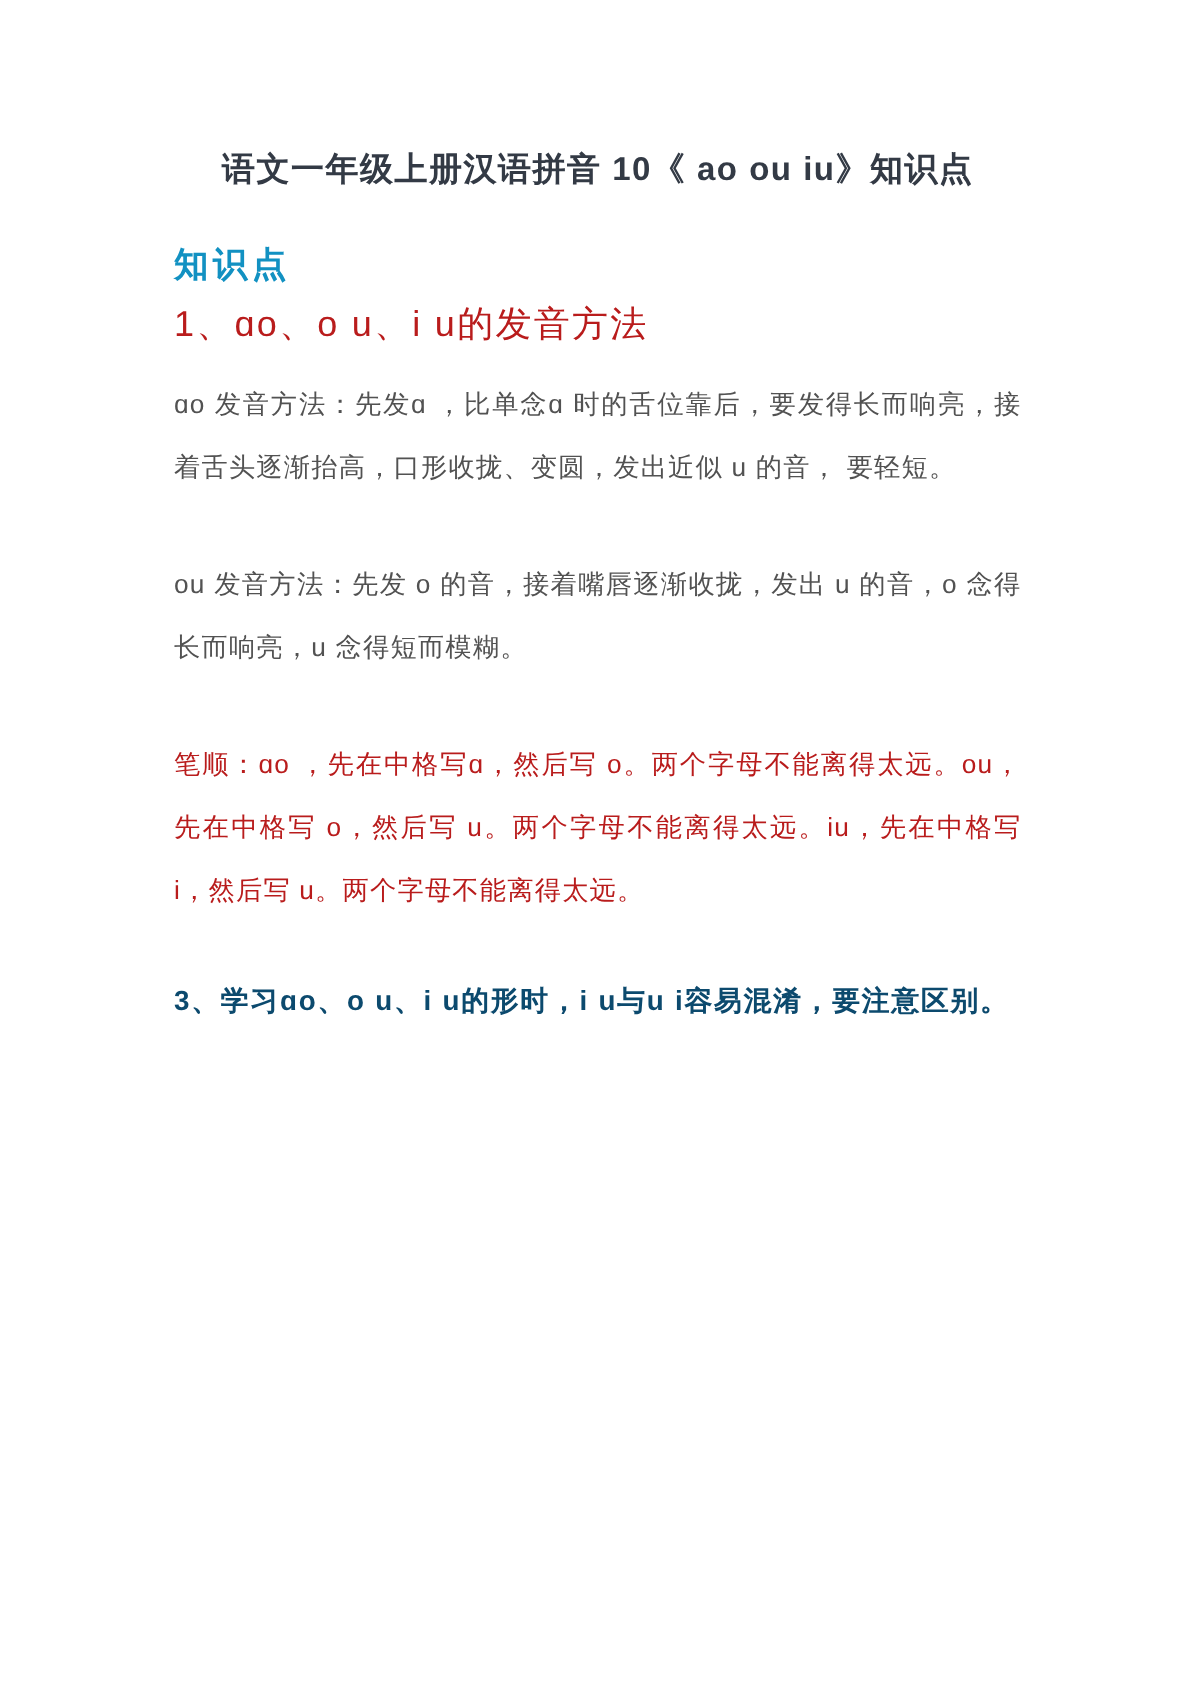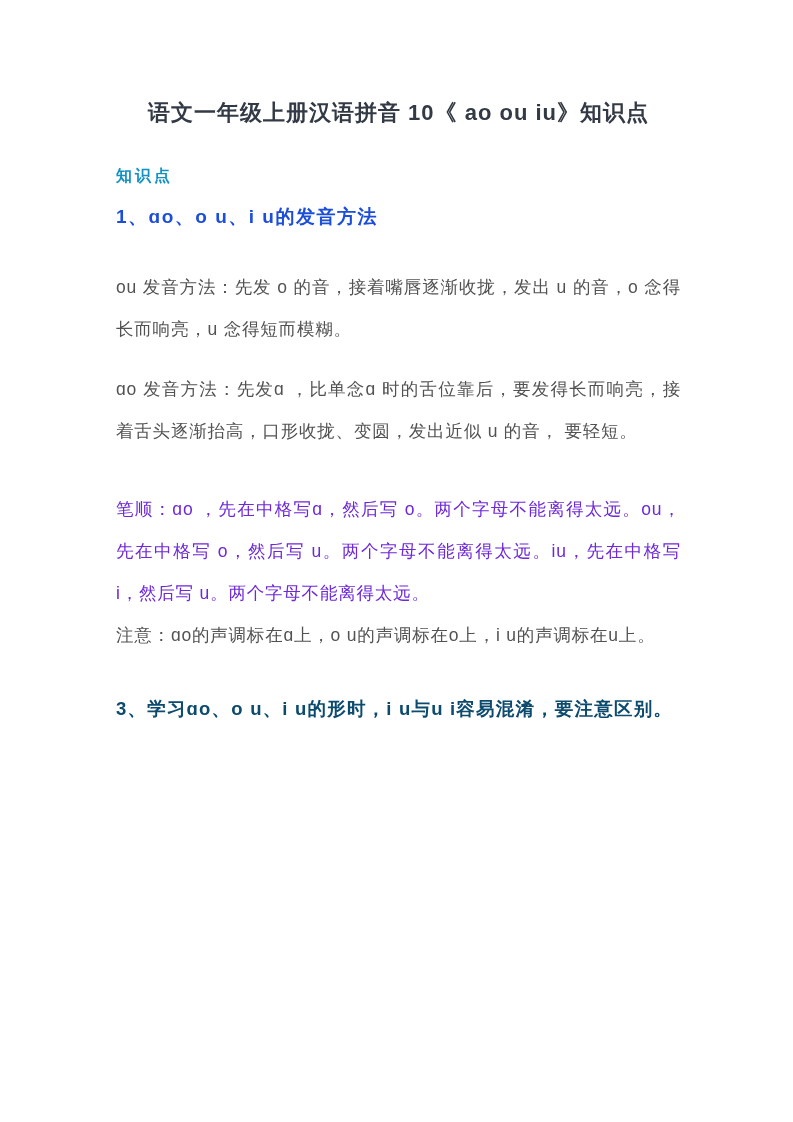--- a/index.html
+++ b/index.html
@@ -23,45 +23,45 @@
   .doc-title {
     text-align: center;
     font-size: 22px;
     font-weight: bold;
     color: #333a45;
     letter-spacing: 1px;
     line-height: 34px;
   }
   .kp-label {
     margin-top: 33px;
-    font-size: 16px;
+    font-size: 23px;
     font-weight: bold;
     color: #1291c2;
     letter-spacing: 3px;
     line-height: 26px;
   }
   .sec-heading {
-    font-size: 19px;
-    font-weight: bold;
-    color: #1d4ed8;
+    font-size: 24px;
+    font-weight: normal;
+    color: #b91c1c;
     letter-spacing: 1.5px;
     line-height: 26px;
   }
   .h1 { margin-top: 15px; }
   .para {
     font-size: 17.5px;
     color: #525252;
     letter-spacing: 0.8px;
     line-height: 42px;
     text-align: justify;
   }
   .p-ao     { margin-top: 18px; }
   .p-ou     { margin-top: 36px; }
   .p-iu     { margin-top: 40px; }
-  .p-red    { margin-top: 36px; color: #6d28d9; }
+  .p-red    { margin-top: 36px; color: #b91c1c; }
   .p-s2     { margin-top: 40px; }
   .p-notice { margin-top: 0; }
   .bold-lead {
     font-weight: bold;
     color: #3d3d3d;
     font-size: 18.5px;
   }
   .h3-line {
     margin-top: 32px;
     font-size: 18.5px;
@@ -75,25 +75,24 @@
 <body>
 
 <div class="page">
 
   <div class="doc-title">语文一年级上册汉语拼音 10《 ao ou iu》知识点</div>
 
   <div class="kp-label">知识点</div>
 
   <div class="sec-heading h1">1、ɑo、o u、i u的发音方法</div>
 
+  <div class="para p-ao">ɑo 发音方法：先发ɑ ，比单念ɑ 时的舌位靠后，要发得长而响亮，接着舌头逐渐抬高，口形收拢、变圆，发出近似 u 的音， 要轻短。</div>
+
   <div class="para p-ou">ou 发音方法：先发 o 的音，接着嘴唇逐渐收拢，发出 u 的音，o 念得长而响亮，u 念得短而模糊。</div>
-
-  <div class="para p-ao">ɑo 发音方法：先发ɑ ，比单念ɑ 时的舌位靠后，要发得长而响亮，接着舌头逐渐抬高，口形收拢、变圆，发出近似 u 的音， 要轻短。</div>
 
 
   <div class="para p-red">笔顺：ɑo ，先在中格写ɑ，然后写 o。两个字母不能离得太远。ou，先在中格写 o，然后写 u。两个字母不能离得太远。iu，先在中格写 i，然后写 u。两个字母不能离得太远。</div>
 
 
-  <div class="para p-notice">注意：ɑo的声调标在ɑ上，o u的声调标在o上，i u的声调标在u上。</div>
 
   <div class="h3-line">3、学习ɑo、o u、i u的形时，i u与u i容易混淆，要注意区别。</div>
 
 </div>
 
 </body></html>

